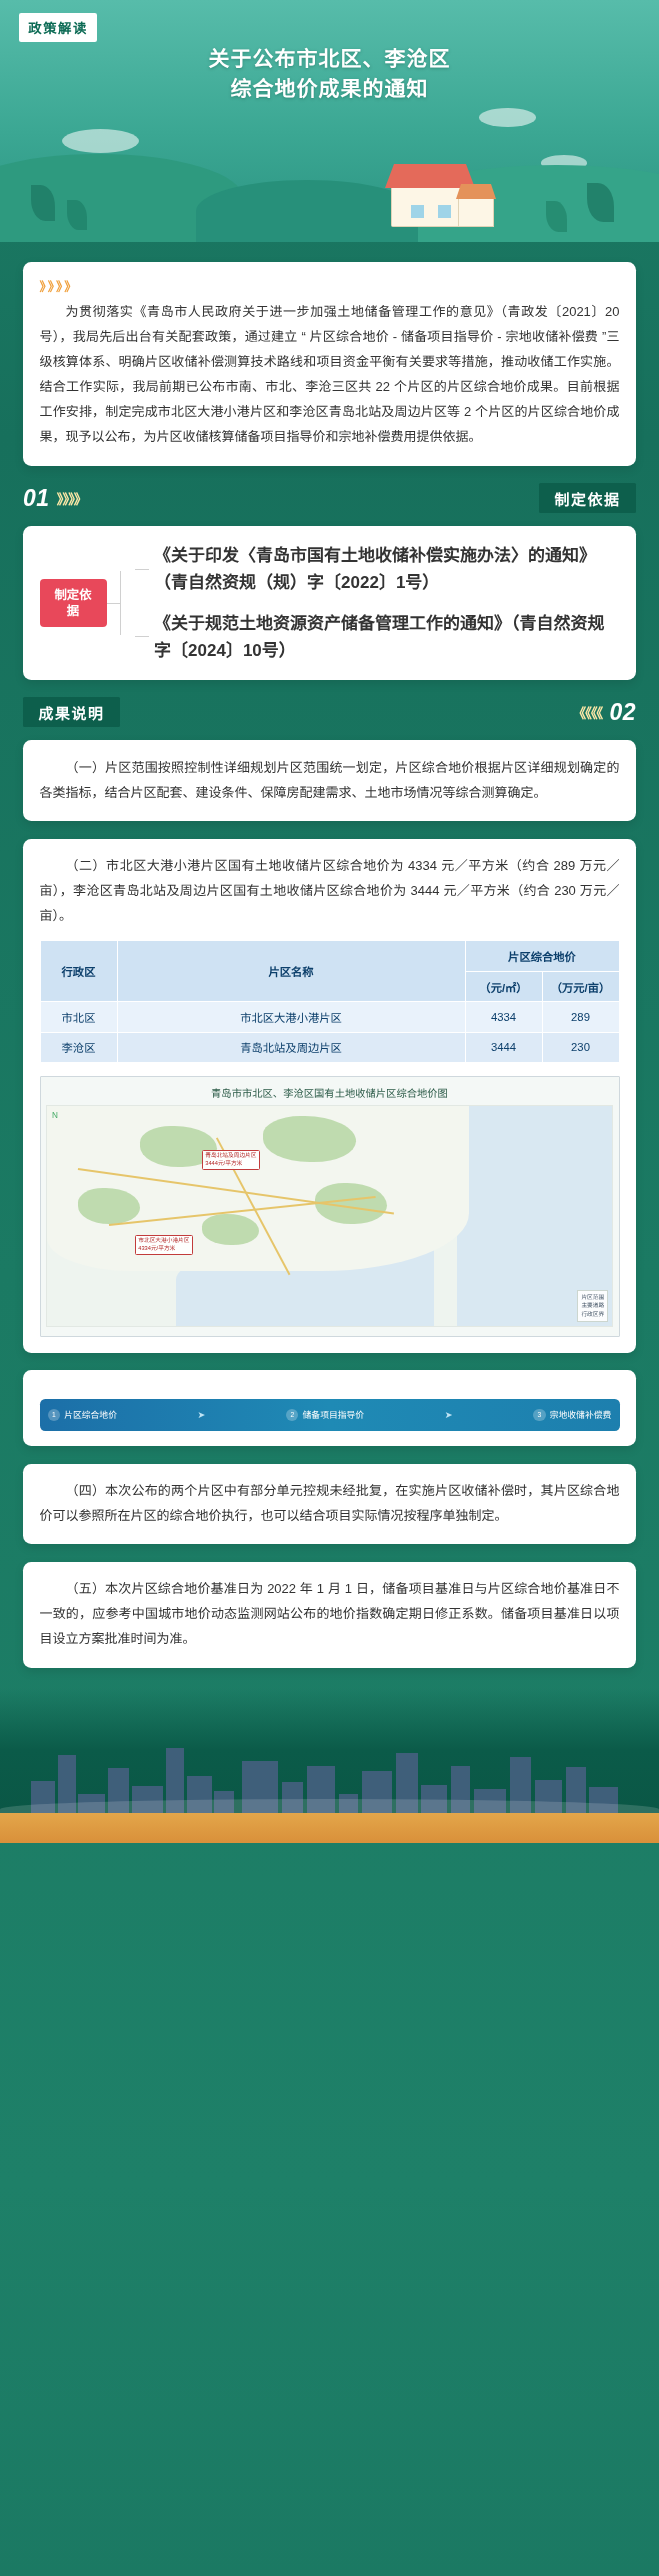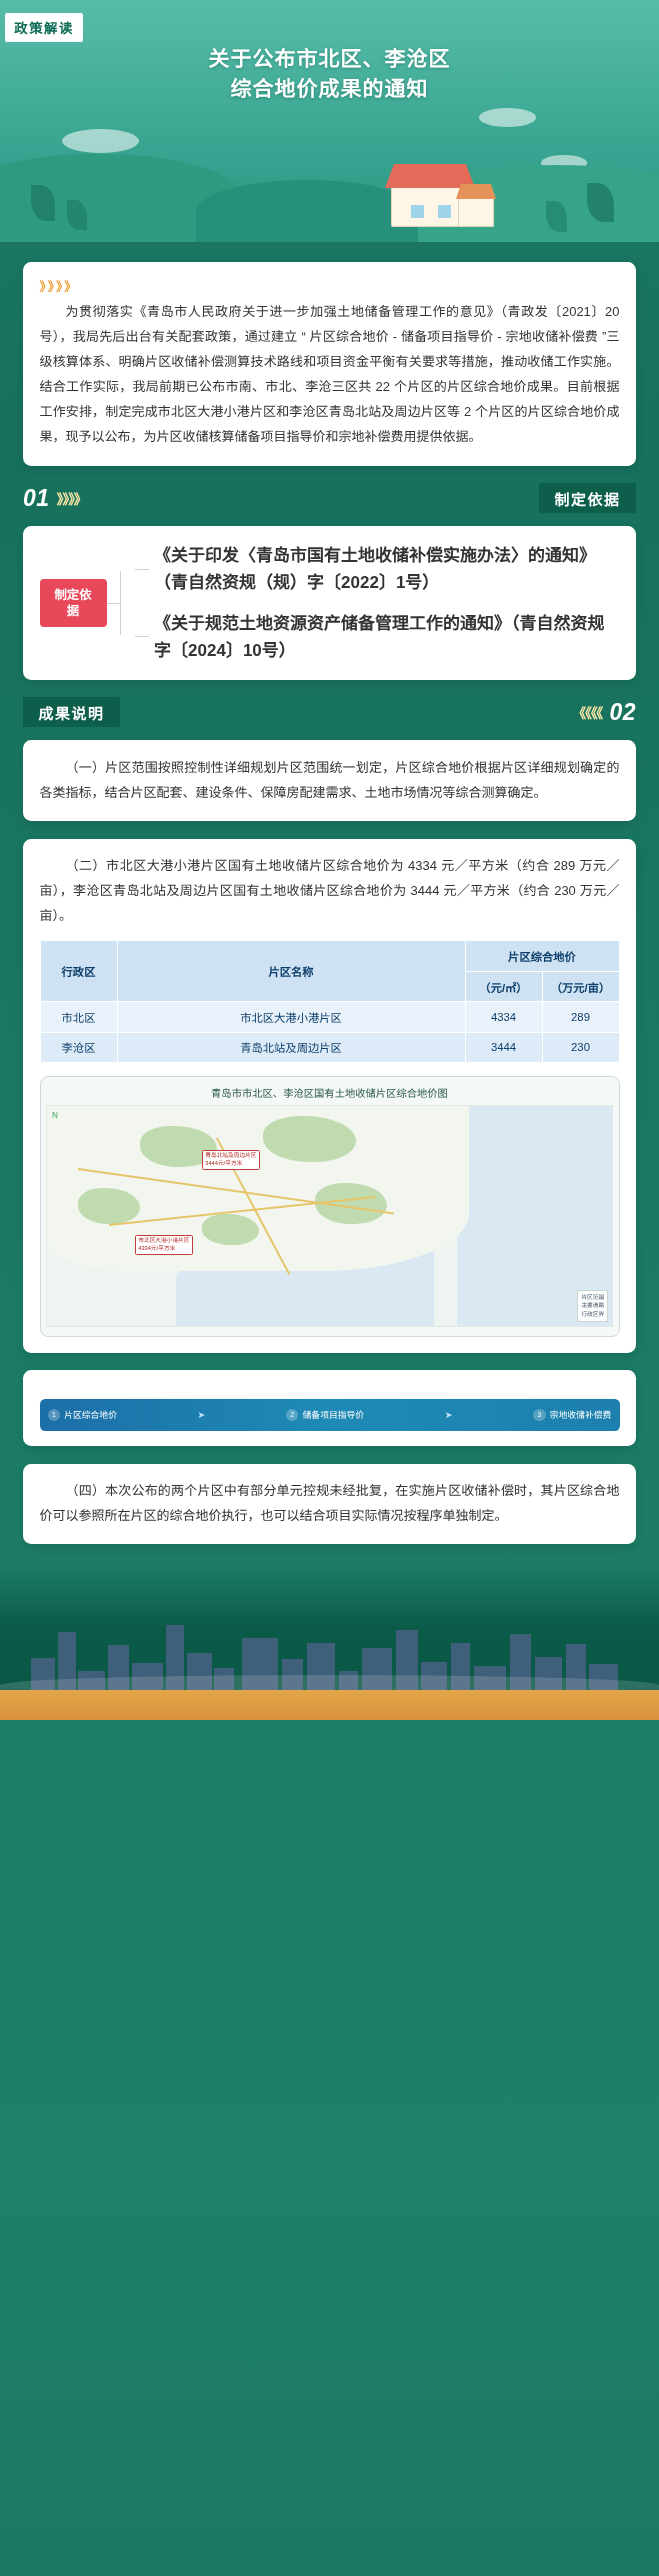--- a/index.html
+++ b/index.html
@@ -27,21 +27,21 @@
     position: absolute; inset: 0;
     background: linear-gradient(180deg,#57bcaa 0%, #3ba793 55%, #2b9381 100%);
   }
   .cloud {
     position: absolute; background: rgba(255,255,255,.55); border-radius: 50%;
   }
   .hill {
     position: absolute; border-radius: 50% 50% 0 0;
   }
   .tag {
-    position: absolute; top: 13.4px; left: 5px;
+    position: absolute; top: 13.4px; left: 19px;
     background: #ffffff;
     color: #0d6b55;
     font-size: 13.4px;
     font-weight: bold;
     letter-spacing: 1.5px;
     padding: 4.1px 9.3px;
     border-radius: 2.1px;
     z-index: 8;
   }
   .hdr-title {
@@ -209,21 +209,21 @@
     background: #e9f2fb;
   }
   .tbl tbody tr:nth-child(even) td { background: #ddeaf7; }
   .tbl .col-first { width: 77px; }
   .tbl .col-price { width: 77px; }
 
   
   .mapbox {
     margin-top: 13.4px;
     border: 0.5px solid #cfd8dd;
-    border-radius: 8px;
+    border-radius: 1px;
     background: #f4f8f6;
     padding: 7.2px 5.2px 9.3px 5.2px;
   }
   .map-title {
     text-align: center;
     font-size: 10.3px;
     color: #2c5b48;
     margin-bottom: 5.2px;
   }
   .map-canvas {
@@ -498,20 +498,23 @@
         <span class="flow-dot">3</span>
         <span>宗地收储补偿费</span>
       </div>
     </div>
   </div>
 
   <div class="card">
     <p class="body">（四）本次公布的两个片区中有部分单元控规未经批复，在实施片区收储补偿时，其片区综合地价可以参照所在片区的综合地价执行，也可以结合项目实际情况按程序单独制定。</p>
   </div>
 
+  <div class="card">
+    <p class="body">（五）本次片区综合地价基准日为 2022 年 1 月 1 日，储备项目基准日与片区综合地价基准日不一致的，应参考中国城市地价动态监测网站公布的地价指数确定期日修正系数。储备项目基准日以项目设立方案批准时间为准。</p>
+  </div>
 
 
   <div class="footer-art">
     <div class="skyline-bar" style="left:31px;width:24px;height:62px;"></div>
     <div class="skyline-bar" style="left:58px;width:17.5px;height:88px;"></div>
     <div class="skyline-bar" style="left:78px;width:27px;height:49px;"></div>
     <div class="skyline-bar" style="left:108px;width:20.6px;height:75px;"></div>
     <div class="skyline-bar" style="left:132px;width:31px;height:57px;"></div>
     <div class="skyline-bar" style="left:166px;width:17.5px;height:95px;"></div>
     <div class="skyline-bar" style="left:187px;width:25px;height:67px;"></div>

